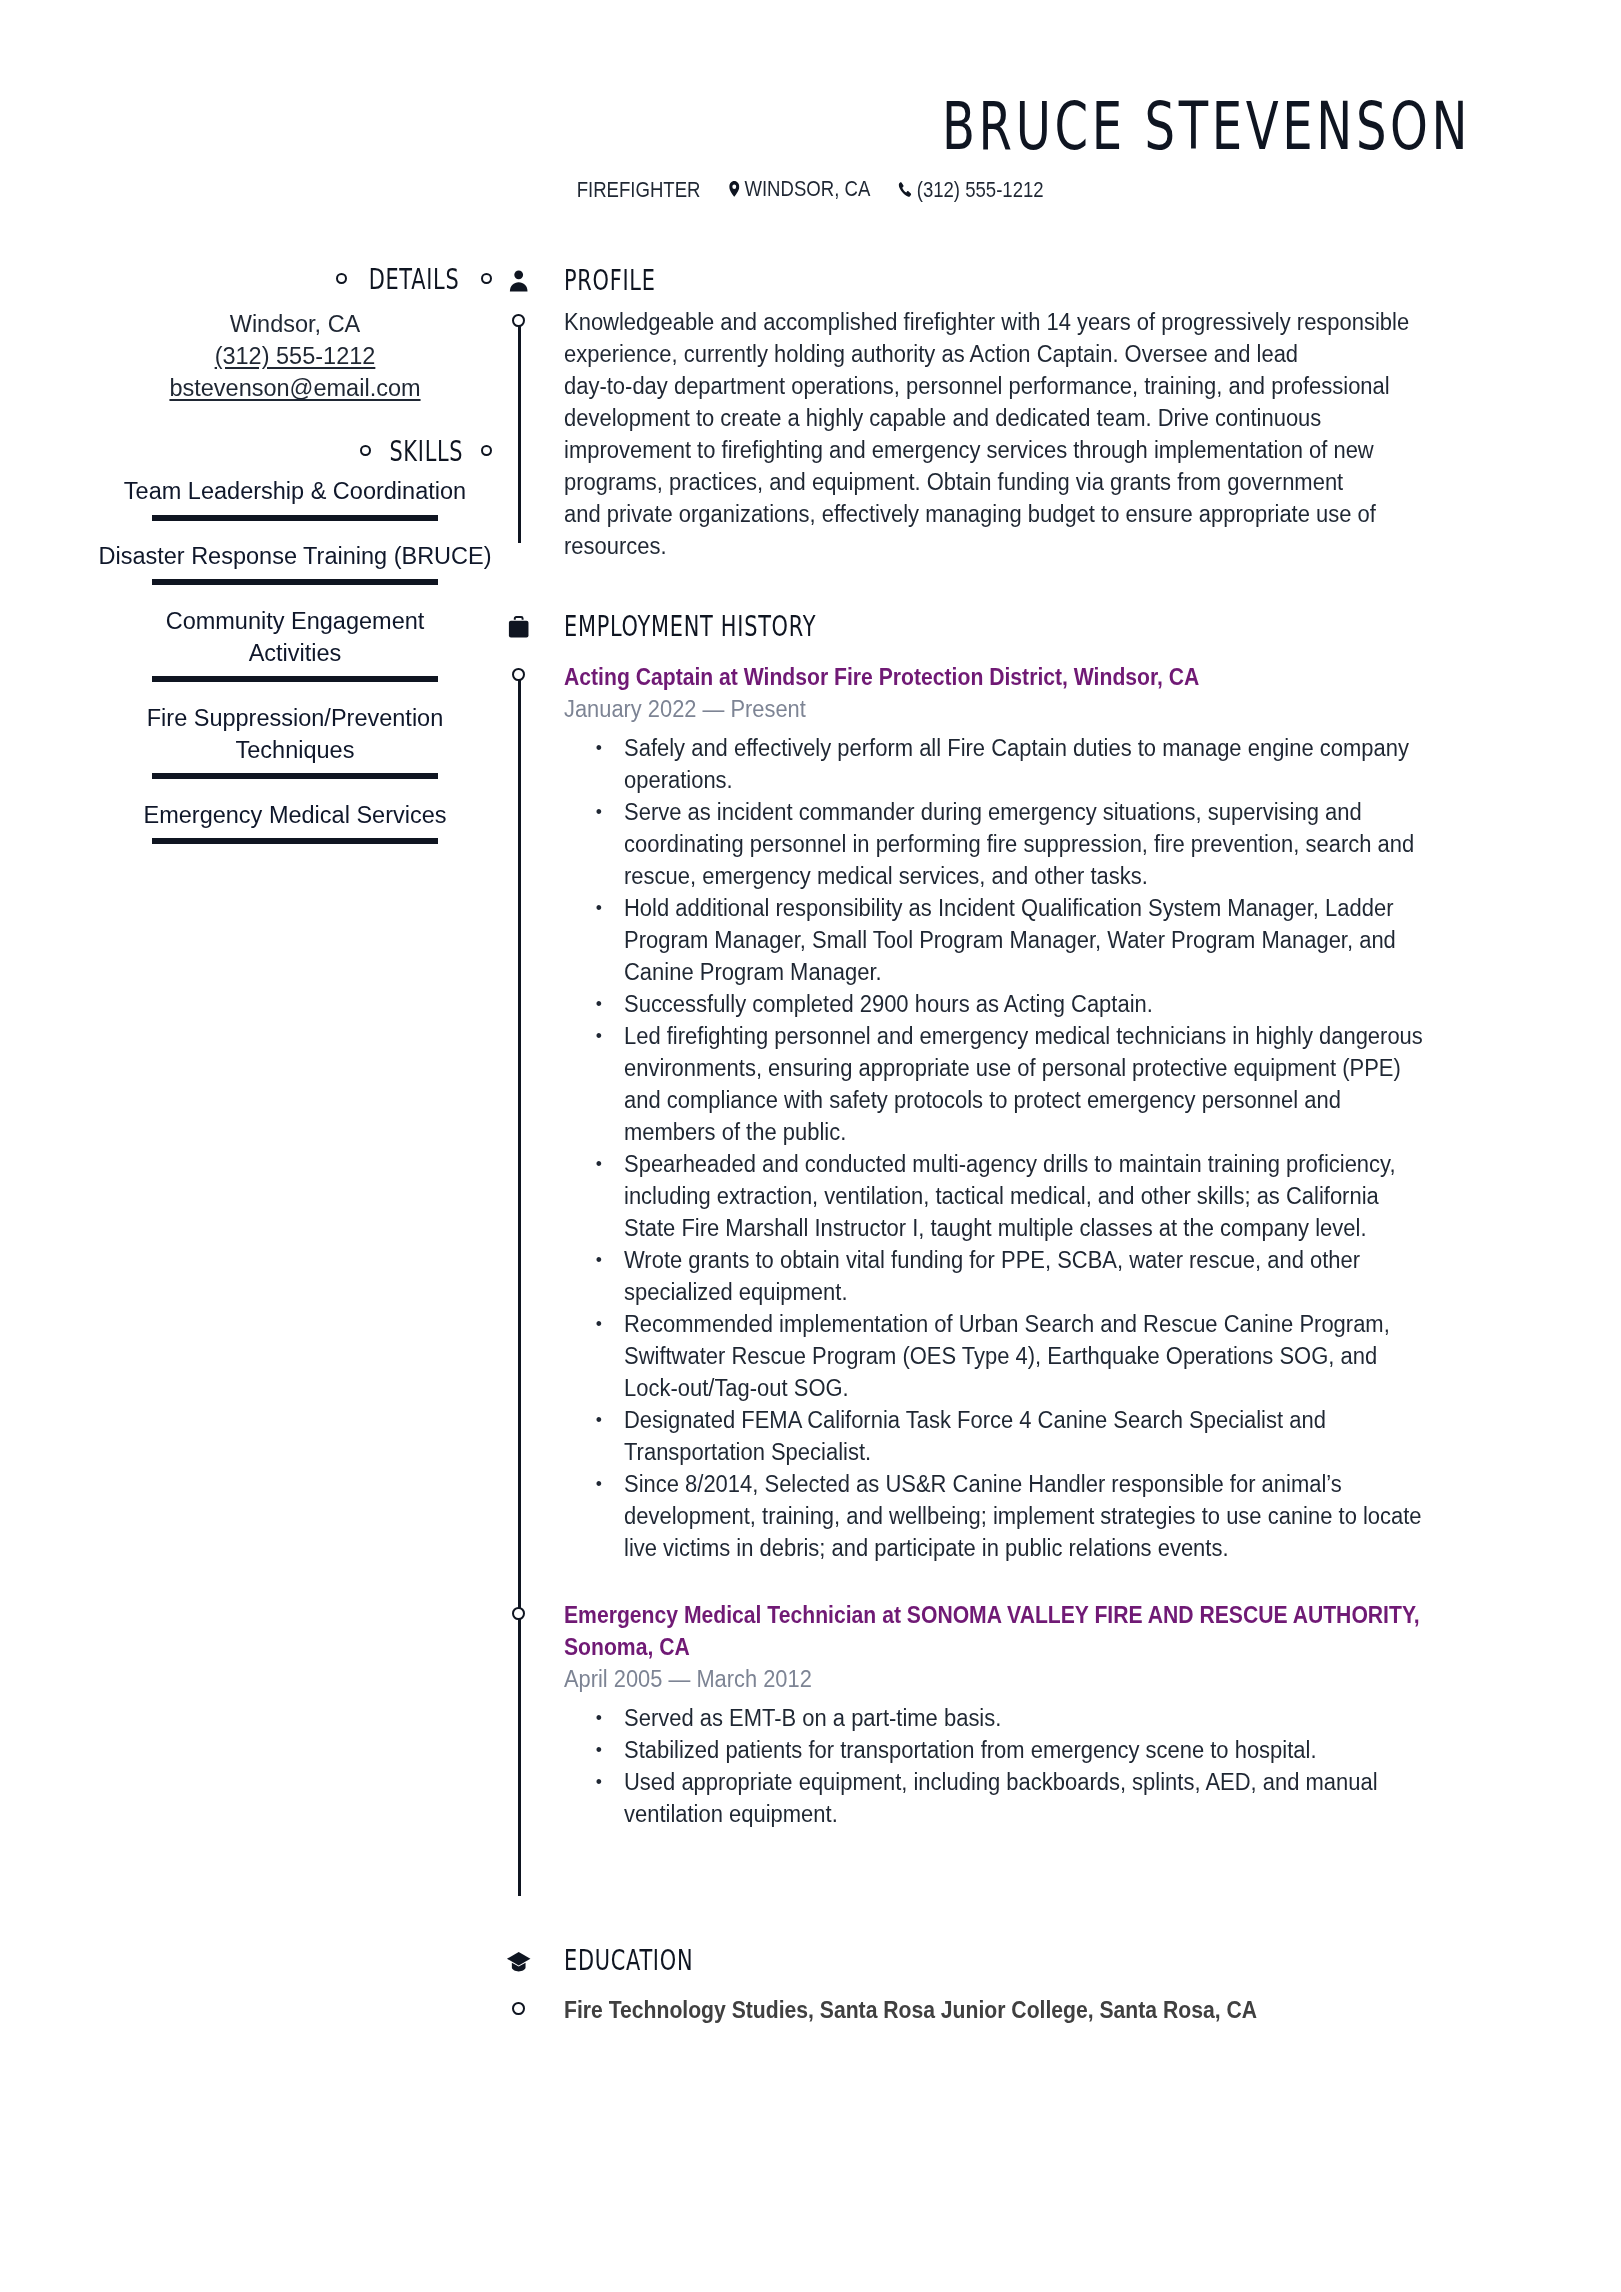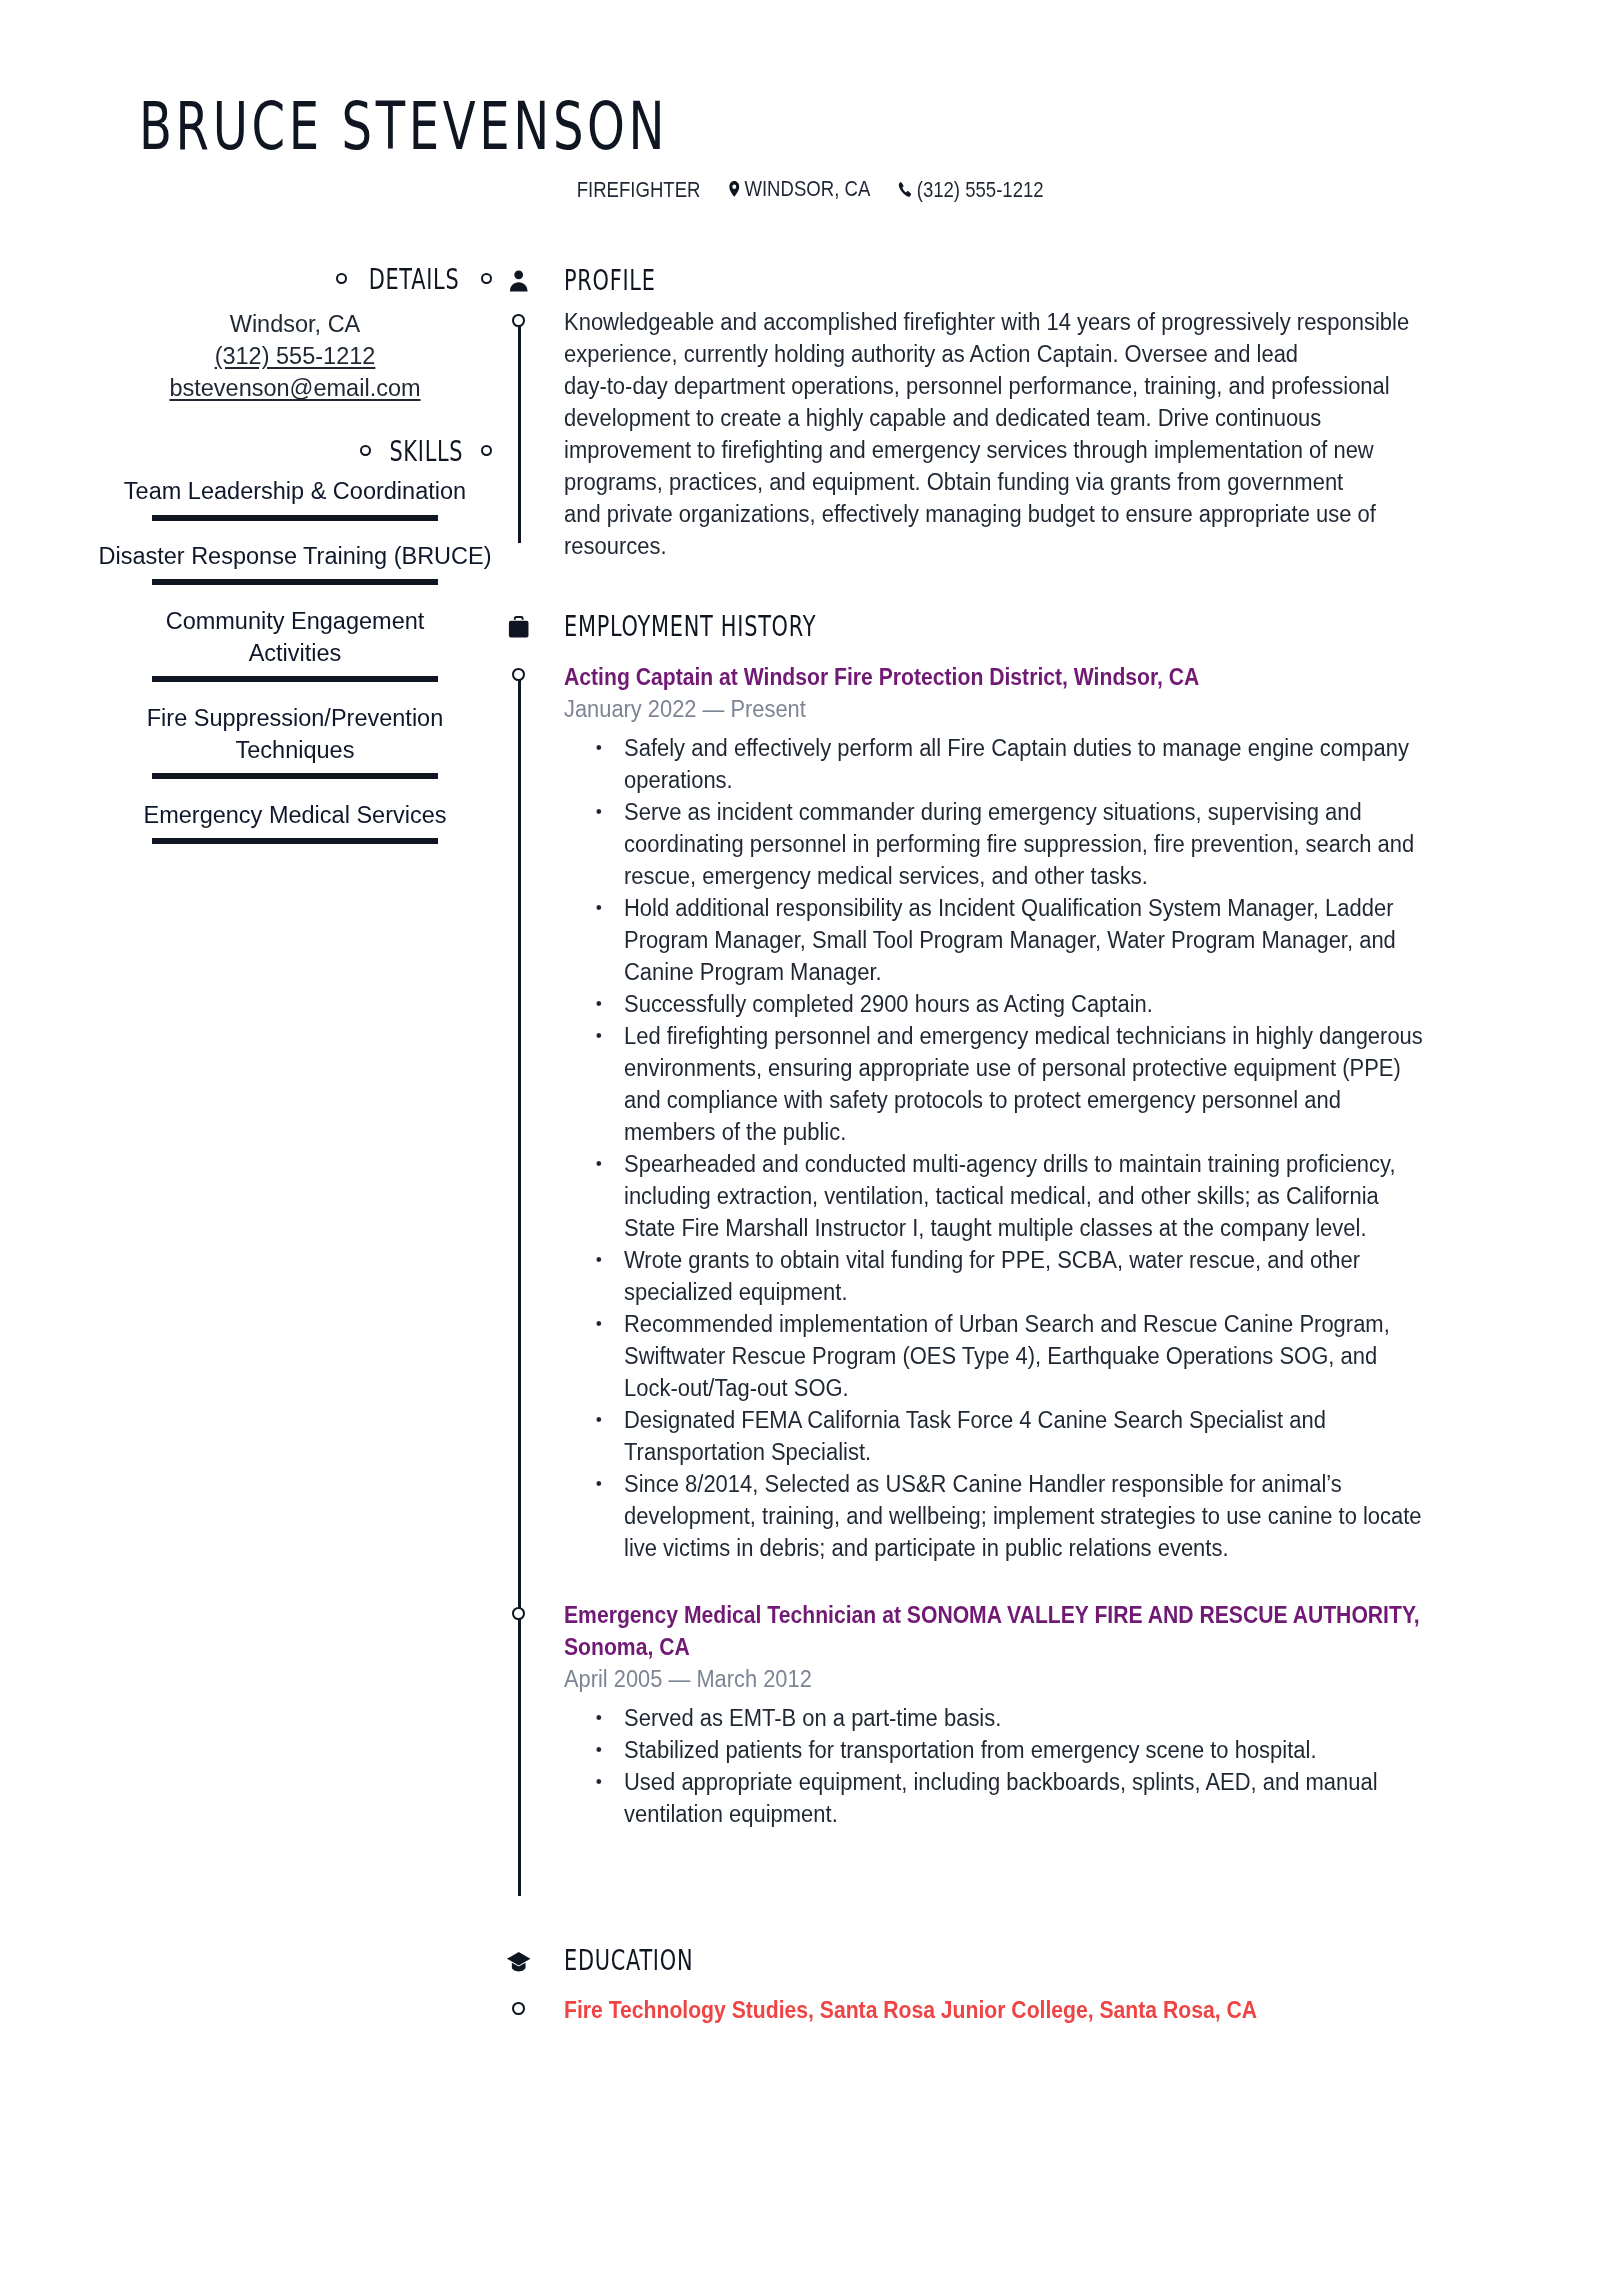--- a/index.html
+++ b/index.html
@@ -1,21 +1,21 @@
 <!DOCTYPE html>
 <html><head>
 <meta charset="utf-8">
 <style>
   html, body { margin: 0; padding: 0; background: #ffffff; }
   body { width: 1621px; height: 2293px; position: relative; overflow: hidden;
          font-family: "Liberation Sans", sans-serif; color: #111827; }
   .abs { position: absolute; }
 
   
-  #name { top: 86px; left: 0; width: 1564px; text-align: left; padding-left: 46px; }
+  #name { top: 86px; left: 0; width: 1564px; text-align: right; }
   #name span { font-family: "DejaVu Sans", sans-serif; font-size: 65px; line-height: 82px;
                letter-spacing: 4.9px; color: #0f1521; display: inline-block; transform: scaleX(0.74); }
   #subtitle { top: 176px; left: 0; width: 1621px; text-align: center; font-size: 21.6px; color: #1f2733; }
   #subtitle .inner { display: inline-block; transform: scaleX(0.86); white-space: nowrap; }
   #subtitle .item { display: inline-flex; align-items: center; margin: 0 13.7px; }
   #subtitle svg { margin-right: 5.9px; }
 
   
   .left { left: 98px; width: 394px; text-align: center; }
   .side-heading { font-family: "DejaVu Sans", sans-serif; font-size: 29px; color: #0f1521; letter-spacing: 1px;
@@ -37,21 +37,21 @@
   .para { left: 564px; width: 980px; font-size: 23.5px; line-height: 32px; color: #1f2733; }
   .para .ln { display: block; white-space: nowrap; transform: scaleX(0.935); transform-origin: left center; }
   .job-title { left: 564px; width: 980px; font-size: 23.5px; line-height: 32px; font-weight: bold; color: #701a75; }
   .job-title .ln { display: block; white-space: nowrap; transform: scaleX(0.9); transform-origin: left center; }
   .job-date { left: 564px; font-size: 23.5px; line-height: 32px; color: #7d8494; white-space: nowrap; }
   .job-date span { display: inline-block; transform: scaleX(0.93); transform-origin: left center; }
   .bullets { left: 588px; width: 980px; font-size: 23.5px; line-height: 32px; color: #1f2733; margin: 0; padding: 0; list-style: none; }
   .bullets li { position: relative; padding-left: 36px; }
   .bullets li::before { content: "•"; position: absolute; left: 7.8px; top: 0; font-size: 17.6px; }
   .bullets .ln { display: block; white-space: nowrap; transform: scaleX(0.935); transform-origin: left center; }
-  .edu-item { left: 564px; font-size: 23.5px; line-height: 32px; font-weight: bold; color: #ef4444; white-space: nowrap; }
+  .edu-item { left: 564px; font-size: 23.5px; line-height: 32px; font-weight: bold; color: #404040; white-space: nowrap; }
   .edu-item span { display: inline-block; transform: scaleX(0.9); transform-origin: left center; }
 </style>
 </head>
 <body>
 
 <div id="name" class="abs"><span>BRUCE STEVENSON</span></div>
 <div id="subtitle" class="abs">
   <div class="inner">
     <span class="item">
         <span>FIREFIGHTER</span>

